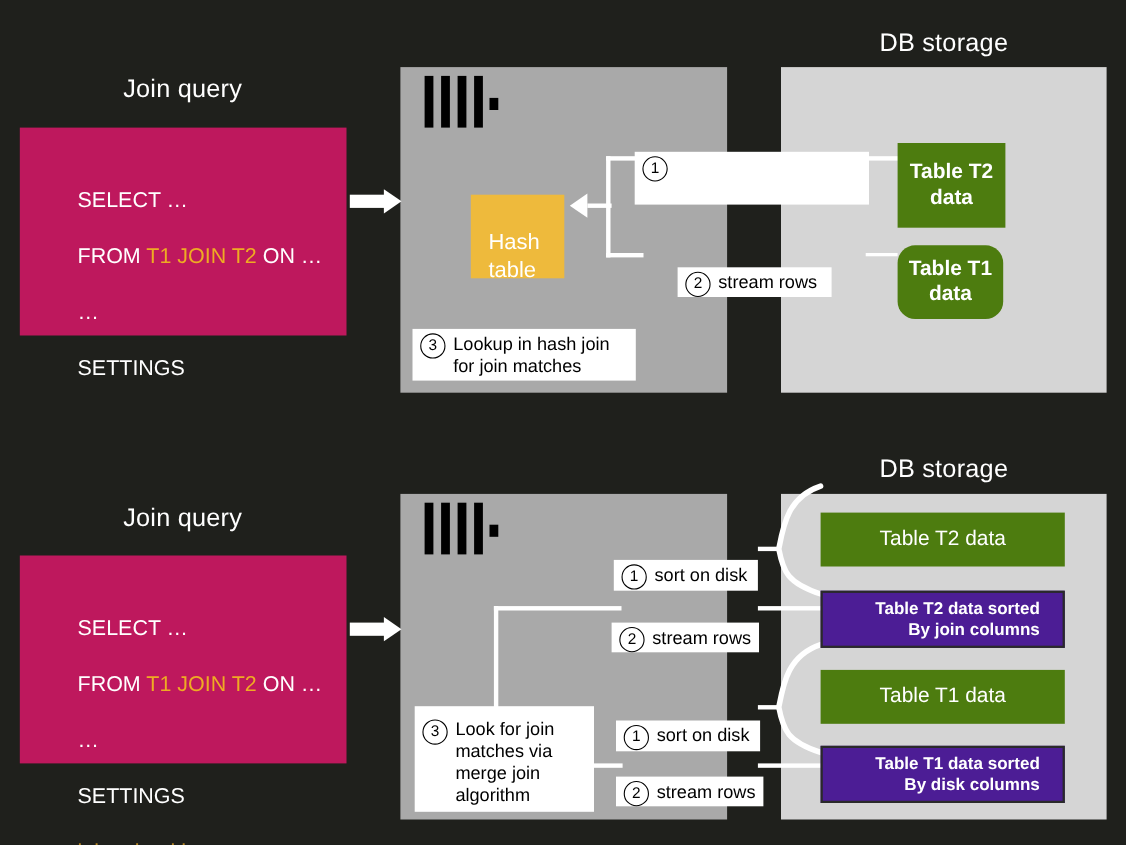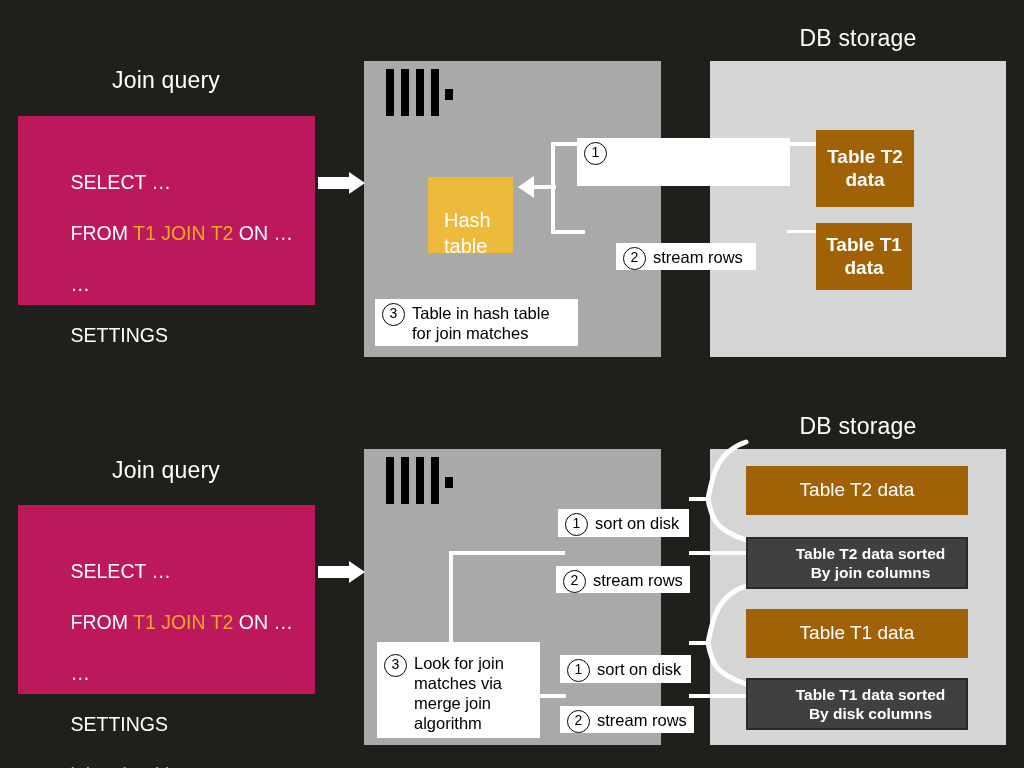--- a/index.html
+++ b/index.html
@@ -64,39 +64,39 @@
     background: #eeba3c;
     color: #ffffff;
     font-size: 20px;
     line-height: 26px;
     padding: 30px 0 0 16px;
     white-space: pre-line;
   }
 
   
   .tbl-dark {
-    background: #a16207;
+    background: #4d7c0f;
     color: #ffffff;
     font-weight: bold;
     display: flex;
     align-items: center;
     justify-content: center;
     text-align: center;
     line-height: 1.2;
     white-space: pre-line;
   }
   .tbl-amber {
-    background: #404040;
+    background: #4c1d95;
     border: 2px solid #2a2a2a;
     color: #ffffff;
     font-weight: bold;
     display: flex;
     align-items: center;
     justify-content: center;
-    text-align: center;
+    text-align: right;
     line-height: 1.25;
     white-space: pre-line;
     padding-left: 27px;
   }
 
   
   .callout {
     background: #ffffff;
     color: #000000;
     font-size: 16.5px;
@@ -185,27 +185,27 @@
     <span class="num">1</span>
   </div>
 
   <div class="abs callout" style="left:616px; top:218px; width:140px; height:27px;">
     <span class="num">2</span>
     <span class="txt">stream rows</span>
   </div>
 
   <div class="abs callout" style="left:375px; top:274px; width:203px; height:47px;">
     <span class="num">3</span>
-    <span class="txt">Table in hash table
+    <span class="txt">Lookup in hash join
 for join matches</span>
   </div>
 
   <div class="abs tbl-dark" style="left:816px; top:105px; width:98px; height:77px; font-size:19px;">Table T2
 data</div>
-  <div class="abs tbl-dark" style="left:816px; top:198px; width:96px; height:67px; font-size:19px;">Table T1
+  <div class="abs tbl-dark" style="left:816px; top:198px; width:96px; height:67px; font-size:19px;border-radius:16px;">Table T1
 data</div>
 
   <div class="abs server-panel" style="left:364px; top:424px; width:297px; height:296px;"></div>
   <div class="abs storage-panel" style="left:710px; top:424px; width:296px; height:296px;"></div>
 
   <div class="abs ch-logo" style="left:386px; top:432px; width:66px; height:47px;">
     <div class="ch-bar" style="left:0px;  top:0px; width:8px; height:47px;"></div>
     <div class="ch-bar" style="left:15px; top:0px; width:8px; height:47px;"></div>
     <div class="ch-bar" style="left:30px; top:0px; width:8px; height:47px;"></div>
     <div class="ch-bar" style="left:45px; top:0px; width:8px; height:47px;"></div>

